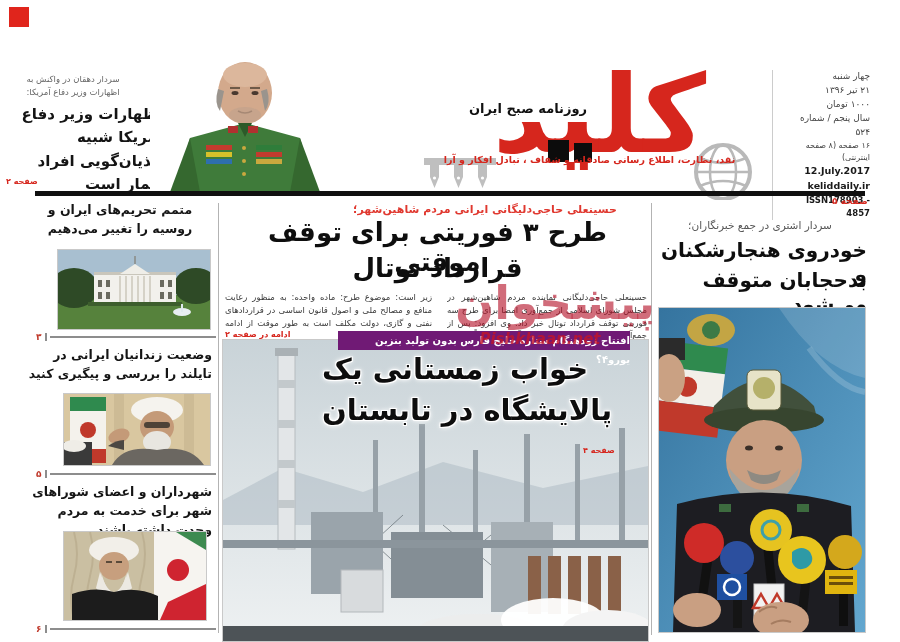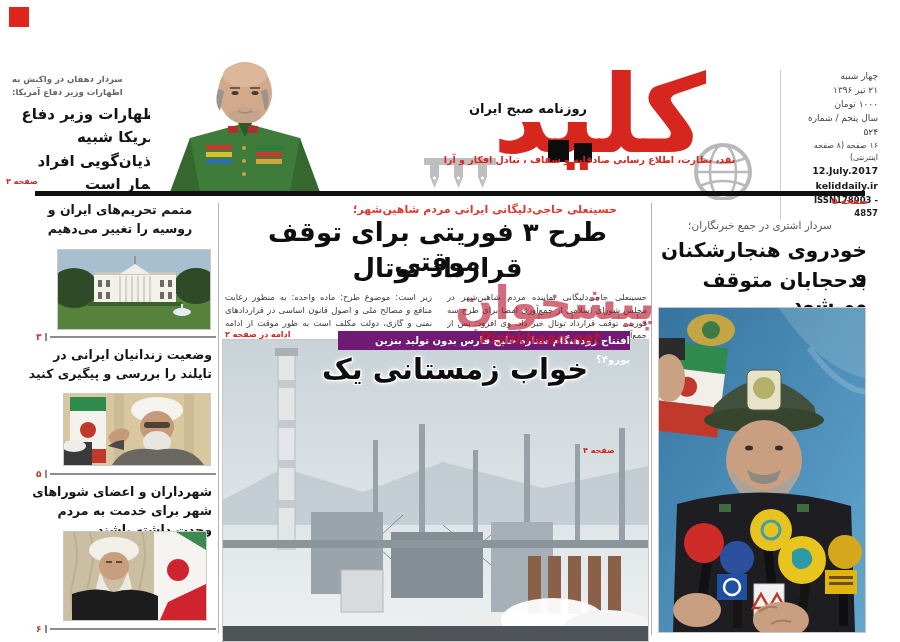--- a/index.html
+++ b/index.html
@@ -15,25 +15,25 @@
     font-size:108px;font-weight:bold;text-align:center;line-height:150px;letter-spacing:-4px;}
   .logo-sq1{left:548px;top:140px;width:21px;height:22px;background:#0c0c0c;}
   .logo-sq2{left:574px;top:143px;width:18px;height:19px;background:#0c0c0c;}
   .tagline-box{left:462px;top:95px;width:132px;height:27px;background:#fff;
     color:#111;font-size:13px;font-weight:bold;text-align:center;line-height:27px;z-index:4;}
   .slogan{left:437px;top:154px;width:305px;color:#d6261d;font-size:9.5px;font-weight:bold;
     text-align:center;z-index:4;}
   .globe{left:683px;top:140px;z-index:1;}
   .keypens{left:424px;top:158px;z-index:1;}
   .info-block{left:772px;top:70px;width:98px;border-left:1px solid #ccc;padding-left:12px;
-    box-sizing:border-box;text-align:right;color:#444;font-size:9px;line-height:1.55;margin-left:8px;}
+    box-sizing:border-box;text-align:right;color:#444;font-size:9px;line-height:1.55;}
   .info-block .en{direction:ltr;text-align:right;color:#1a1a1a;font-weight:bold;font-size:9.5px;}
   .black-bar{left:35px;top:191px;width:830px;height:5px;background:#101010;z-index:5;}
   
-  .def-kicker{left:12px;top:73px;width:122px;color:#666;font-size:8.5px;text-align:left;line-height:1.5;font-weight:bold;}
+  .def-kicker{left:12px;top:73px;width:122px;color:#666;font-size:8.5px;text-align:center;line-height:1.5;}
   .def-headline{left:2px;top:103px;width:160px;color:#141414;font-size:15px;font-weight:bold;
     text-align:right;line-height:1.55;}
   .def-pageref{left:6px;top:177px;color:#d6261d;font-size:8px;font-weight:bold;}
   .photo{overflow:hidden;}
   .bordered{border:1px solid #c9c9c9;box-sizing:border-box;}
   .def-photo{left:150px;top:53px;width:185px;height:139px;}
   
   .vline{width:1px;background:#b3b3b3;}
   
   .lc-headline{width:184px;left:28px;color:#151515;font-size:12.5px;font-weight:bold;
@@ -308,20 +308,21 @@
       </g>
       <rect x="118" y="230" width="42" height="42" fill="#d8dbdd" stroke="#b3b8bb"></rect>
       <ellipse cx="255" cy="292" rx="62" ry="18" fill="#ececec" opacity=".9"></ellipse>
       <ellipse cx="330" cy="280" rx="52" ry="22" fill="#ffffff" opacity=".95"></ellipse>
       <ellipse cx="385" cy="290" rx="46" ry="20" fill="#f4f4f4"></ellipse>
       <rect x="0" y="286" width="425" height="15" fill="#4d5357"></rect>
     </svg>
   </div>
   <div class="abs red-strip fa">افتتاح زودهنگام ستاره خلیج فارس بدون تولید بنزین یورو۴؟</div>
   <div class="abs ref-h ref-h1 fa">خواب زمستانی یک</div>
+  <div class="abs ref-h ref-h2 fa">پالایشگاه در تابستان</div>
   <div class="abs ref-pageref fa">صفحه ۴</div>
 
   <div class="abs pol-pageref fa">صفحه ۵</div>
   <div class="abs pol-kicker fa">سردار اشتری در جمع خبرنگاران؛</div>
   <div class="abs pol-h pol-h1 fa">خودروی هنجارشکنان و</div>
   <div class="abs pol-h pol-h2 fa">بدحجابان متوقف می‌شود</div>
   <div class="abs photo bordered pol-photo">
     <svg width="206" height="324" viewBox="0 0 206 324">
       <defs>
         <linearGradient id="bgblue" x1="0" y1="0" x2="1" y2="1">

